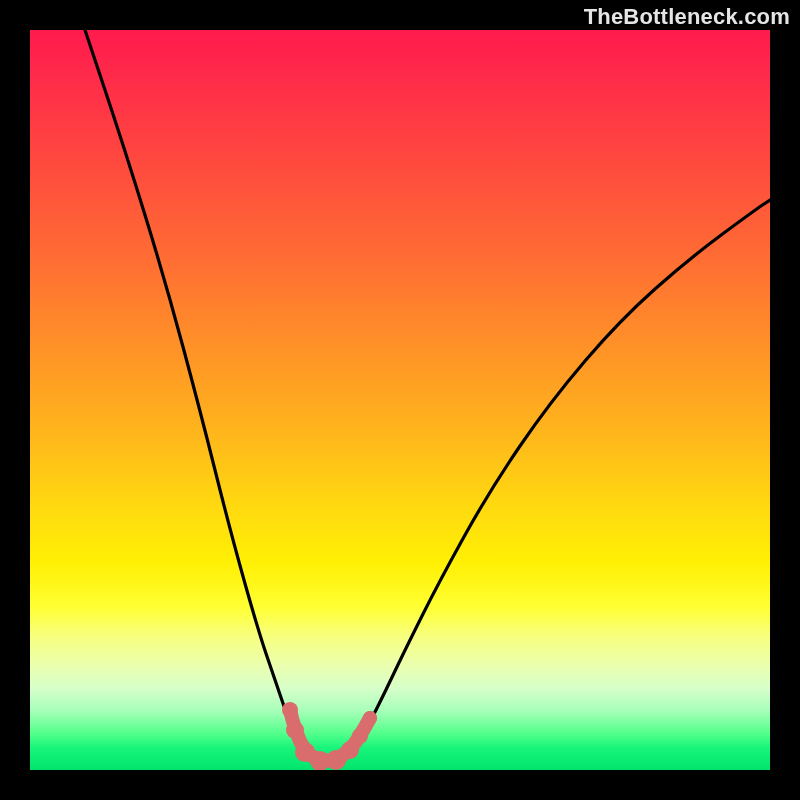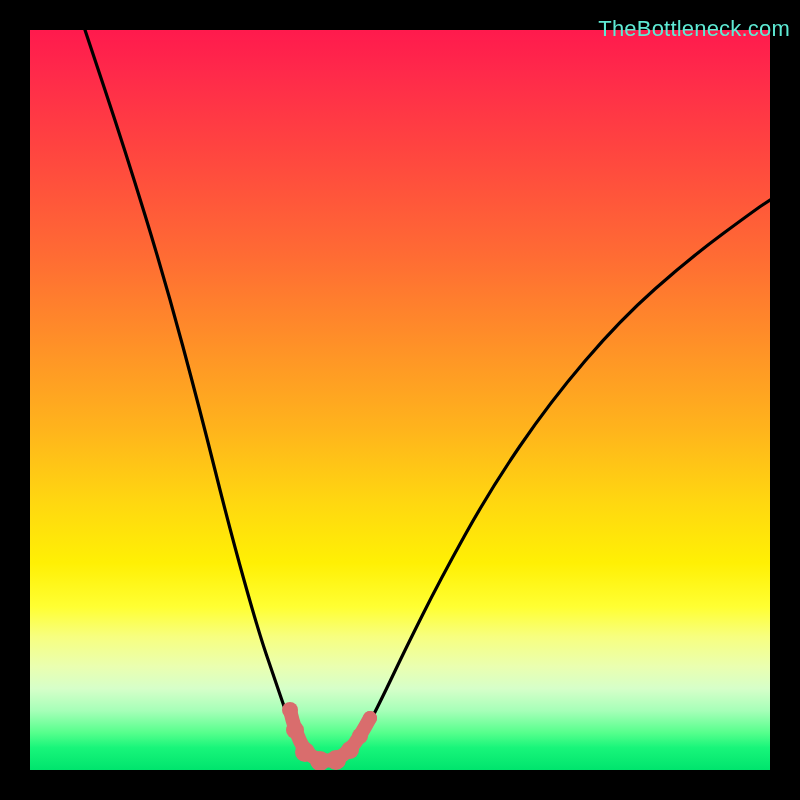--- a/index.html
+++ b/index.html
@@ -45,25 +45,25 @@
       #eaffb0 86%,
       #d6ffc9 89%,
       #a6ffb8 92%,
       #55ff8c 95%,
       #18f57a 97%,
       #00e46d 100%
     );
   }
   .watermark {
     position: absolute;
-    top: 16px;
+    top: 4px;
     right: 10px;
-    color: #5eead4;
+    color: #e5e5e5;
     font-size: 22px;
-    font-weight: 400;
+    font-weight: 700;
     letter-spacing: 0.2px;
     user-select: none;
   }
   svg.curve {
     position: absolute;
     inset: 0;
   }
 </style>
 </head>
 <body>

